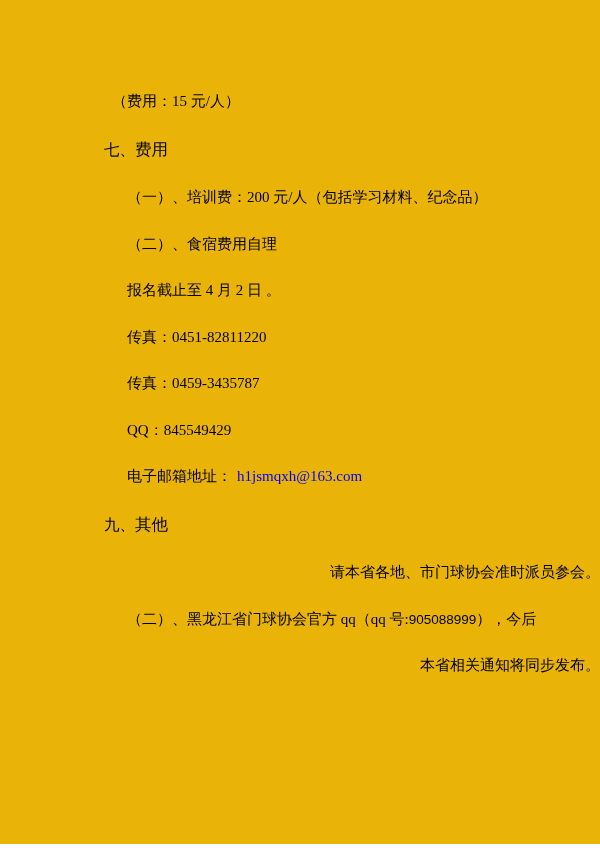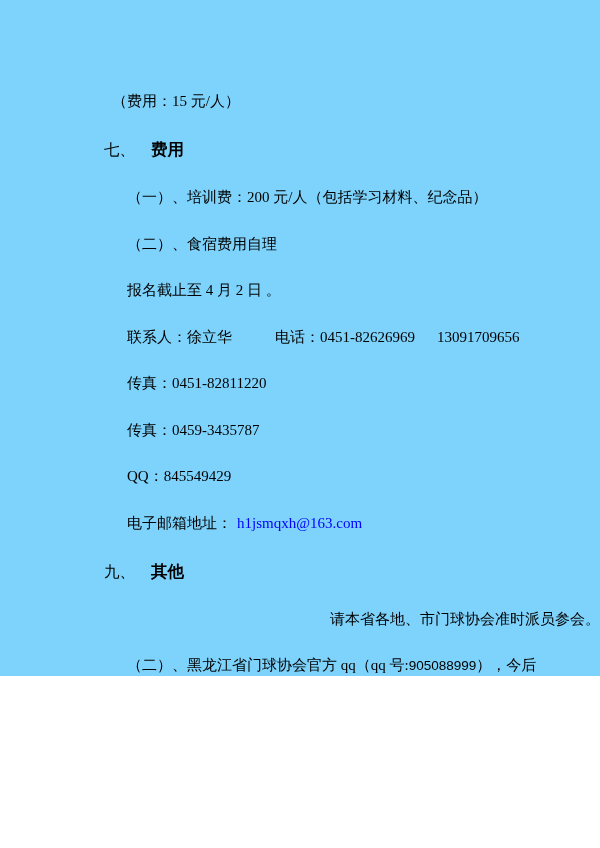--- a/index.html
+++ b/index.html
@@ -3,40 +3,40 @@
 <meta charset="utf-8">
 <style>
   html, body {
     margin: 0;
     padding: 0;
     background: #ffffff;
   }
   .page {
     position: relative;
     width: 600px;
-    height: 676px;
-    background: #7dd3fc;
+    height: 844px;
+    background: #eab308;
     box-sizing: border-box;
     padding-top: 71px;
     overflow: hidden;
     font-family: "Liberation Serif", "DejaVu Serif", serif;
     color: #000000;
   }
   .line {
     height: 31.5px;
     line-height: 31.5px;
     font-size: 15px;
     white-space: pre;
   }
   
   .l-cont  { margin-left: 112px; }
   
   .l-head  { margin-left: 104px; font-size: 16.5px; }
   .l-head .num { font-weight: 400; font-size: 15.5px; }
-  .l-head .ttl { font-weight: 700; margin-left: 16px; }
+  .l-head .ttl { font-weight: 400; }
   
   .l-body  { margin-left: 127px; }
   
   .l-body2 { margin-left: 123px; text-align: right; }
 
   .gap43 { display: inline-block; width: 43px; }
   .gap40 { display: inline-block; width: 40px; }
   .gap22 { display: inline-block; width: 22px; }
 
   .email-link {
@@ -58,21 +58,20 @@
 
   <p class="line l-head"><span class="num">七、</span><span class="ttl">费用</span></p>
 
   <p class="line l-body">（一）、培训费：200 元/人（包括学习材料、纪念品）</p>
 
   <p class="line l-body">（二）、食宿费用自理</p>
 
 
   <p class="line l-body">报名截止至 4 月 2 日 。</p>
 
-  <p class="line l-body"><span>联系人：徐立华</span><span class="gap43"></span><span>电话：0451-82626969</span><span class="gap22"></span><span>13091709656</span></p>
 
   <p class="line l-body">传真：0451-82811220</p>
 
 
   <p class="line l-body">传真：0459-3435787</p>
 
   <p class="line l-body">QQ：845549429</p>
 
   <p class="line l-body"><span>电子邮箱地址：</span><a class="email-link">h1jsmqxh@163.com</a></p>
 

